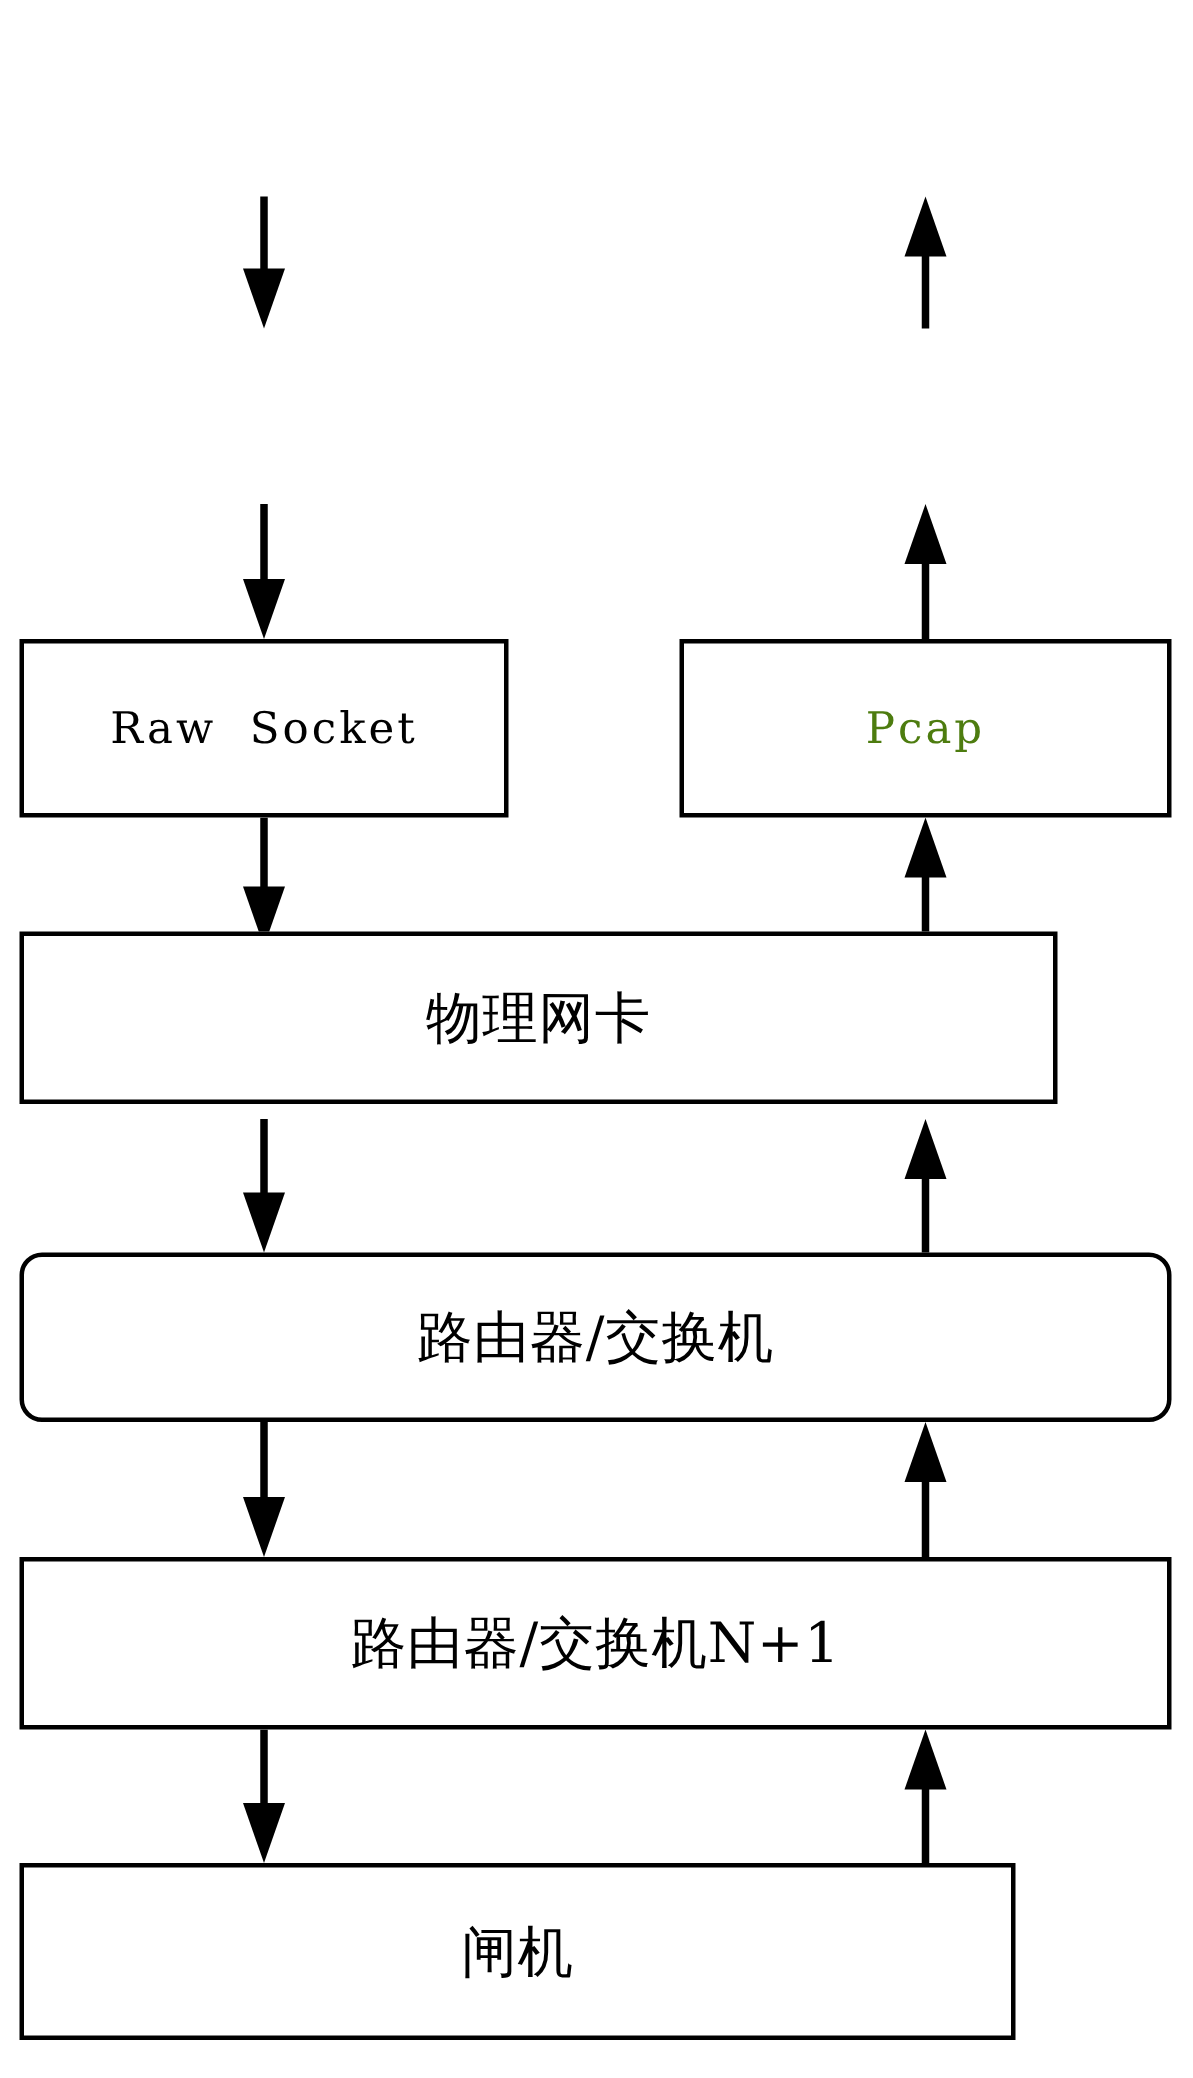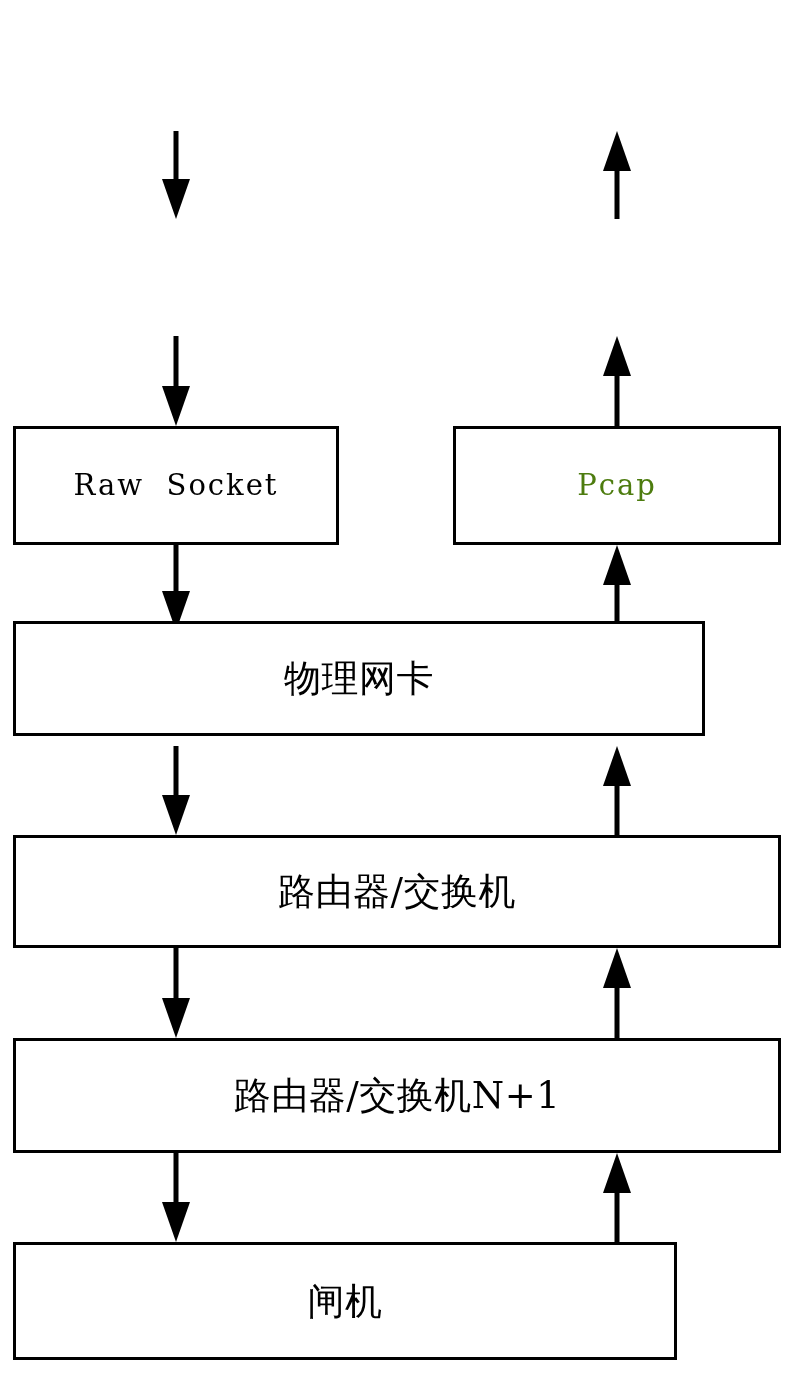--- a/index.html
+++ b/index.html
@@ -125,21 +125,21 @@
     </div>
     <div class="node-box" style="left: 13px; top: 426px; width: 326px; height: 119px; border-width: 3px; border-color: rgb(0, 0, 0);">
       <div class="node-label latin" style="color: rgb(0, 0, 0);">Raw  Socket</div>
     </div>
     <div class="node-box" style="left: 453px; top: 426px; width: 328px; height: 119px; border-width: 3px; border-color: rgb(0, 0, 0);">
       <div class="node-label latin" style="color: #4d7c0f;">Pcap</div>
     </div>
     <div class="node-box" style="left: 13px; top: 621px; width: 692px; height: 115px; border-width: 3px; border-color: rgb(0, 0, 0);">
       <div class="node-label" style="color: rgb(0, 0, 0);">物理网卡</div>
     </div>
-    <div class="node-box" style="left: 13px; top: 835px; width: 768px; height: 113px; border-width: 3px; border-color: rgb(0, 0, 0);">
+    <div class="node-box" style="left: 13px; top: 835px; width: 768px; height: 113px; border-width: 3px; border-color: rgb(0, 0, 0); border-radius: 15px;">
       <div class="node-label" style="color: rgb(0, 0, 0);">路由器/交换机</div>
     </div>
     <div class="node-box" style="left: 13px; top: 1038px; width: 768px; height: 115px; border-width: 3px; border-color: rgb(0, 0, 0);">
       <div class="node-label" style="color: rgb(0, 0, 0);">路由器/交换机N+1</div>
     </div>
     <div class="node-box" style="left: 13px; top: 1242px; width: 664px; height: 118px; border-width: 3px; border-color: rgb(0, 0, 0);">
       <div class="node-label" style="color: rgb(0, 0, 0);">闸机</div>
     </div>
   </div>
 

